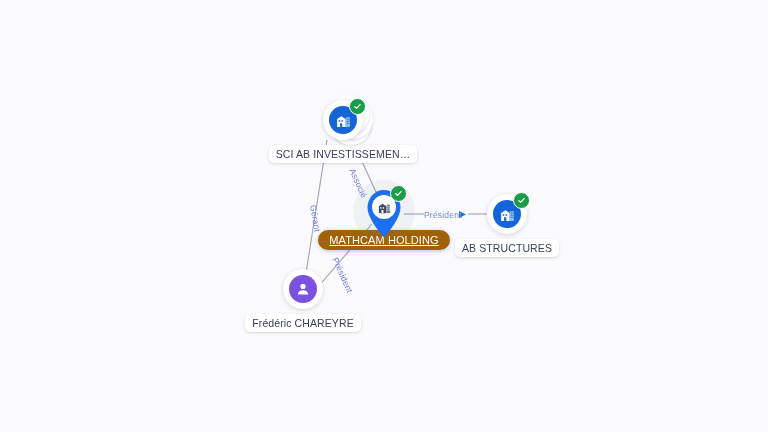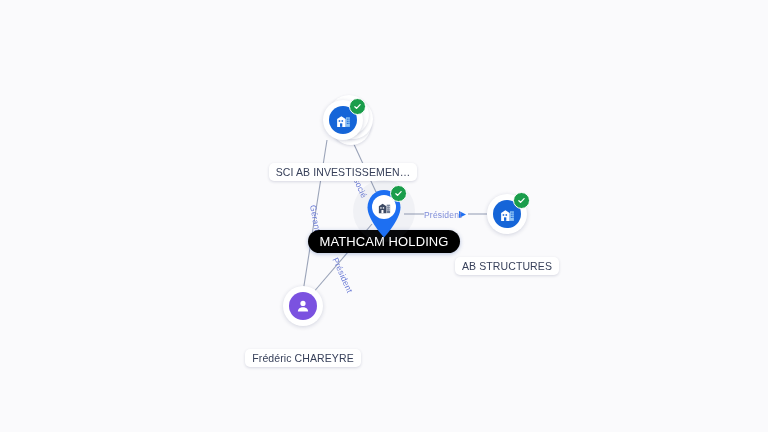--- a/index.html
+++ b/index.html
@@ -88,37 +88,38 @@
     background: #1a9d4b;
     border: 1.5px solid #ffffff;
     display: flex;
     align-items: center;
     justify-content: center;
     z-index: 6;
   }
 
   
   .node-label {
-    margin-top: 23px;
+    margin-top: 5px;
     background: #ffffff;
     border-radius: 5px;
     padding: 3px 7px;
     font-size: 10.5px;
     color: #37405a;
     white-space: nowrap;
     box-shadow: 0 1px 3px rgba(30,40,90,0.16);
     letter-spacing: 0.1px;
   }
   .node-label.primary {
-    background: #000000;
+    background: #a16207;
     color: #ffffff;
-    font-size: 13px;
+    font-size: 11px;
     border-radius: 12px;
     padding: 4px 11px;
     box-shadow: 0 1px 4px rgba(20,60,150,0.30);
+    text-decoration: underline;
   }
 
   
   .pin-wrap {
     position: relative;
     width: 44px;
     height: 52px;
   }
   .pin-halo {
     position: absolute;
@@ -254,21 +255,21 @@
         <div class="badge-check">
           <svg width="9" height="9" viewBox="0 0 24 24" aria-hidden="true">
             <path d="M5 12.5l4.5 4.5L19 7" stroke="#ffffff" stroke-width="3.4" fill="none" stroke-linecap="round" stroke-linejoin="round"></path>
           </svg>
         </div>
       </div>
     </div>
     <div class="node-label">AB STRUCTURES</div>
   </div>
 
-  <div class="node" style="left:256px; top:286px; width:94px;">
+  <div class="node" style="left:256px; top:269px; width:94px;">
     <div style="position:relative; width:40px; height:40px;">
       <div class="node-circle">
         <div class="inner inner-purple">
           <svg width="16" height="16" viewBox="0 0 24 24" aria-hidden="true">
             <circle cx="12" cy="8.2" r="3.9" fill="#ffffff"></circle>
             <path d="M4.3 20.4c0-4.3 3.5-6.6 7.7-6.6s7.7 2.3 7.7 6.6z" fill="#ffffff"></path>
           </svg>
         </div>
       </div>
     </div>

